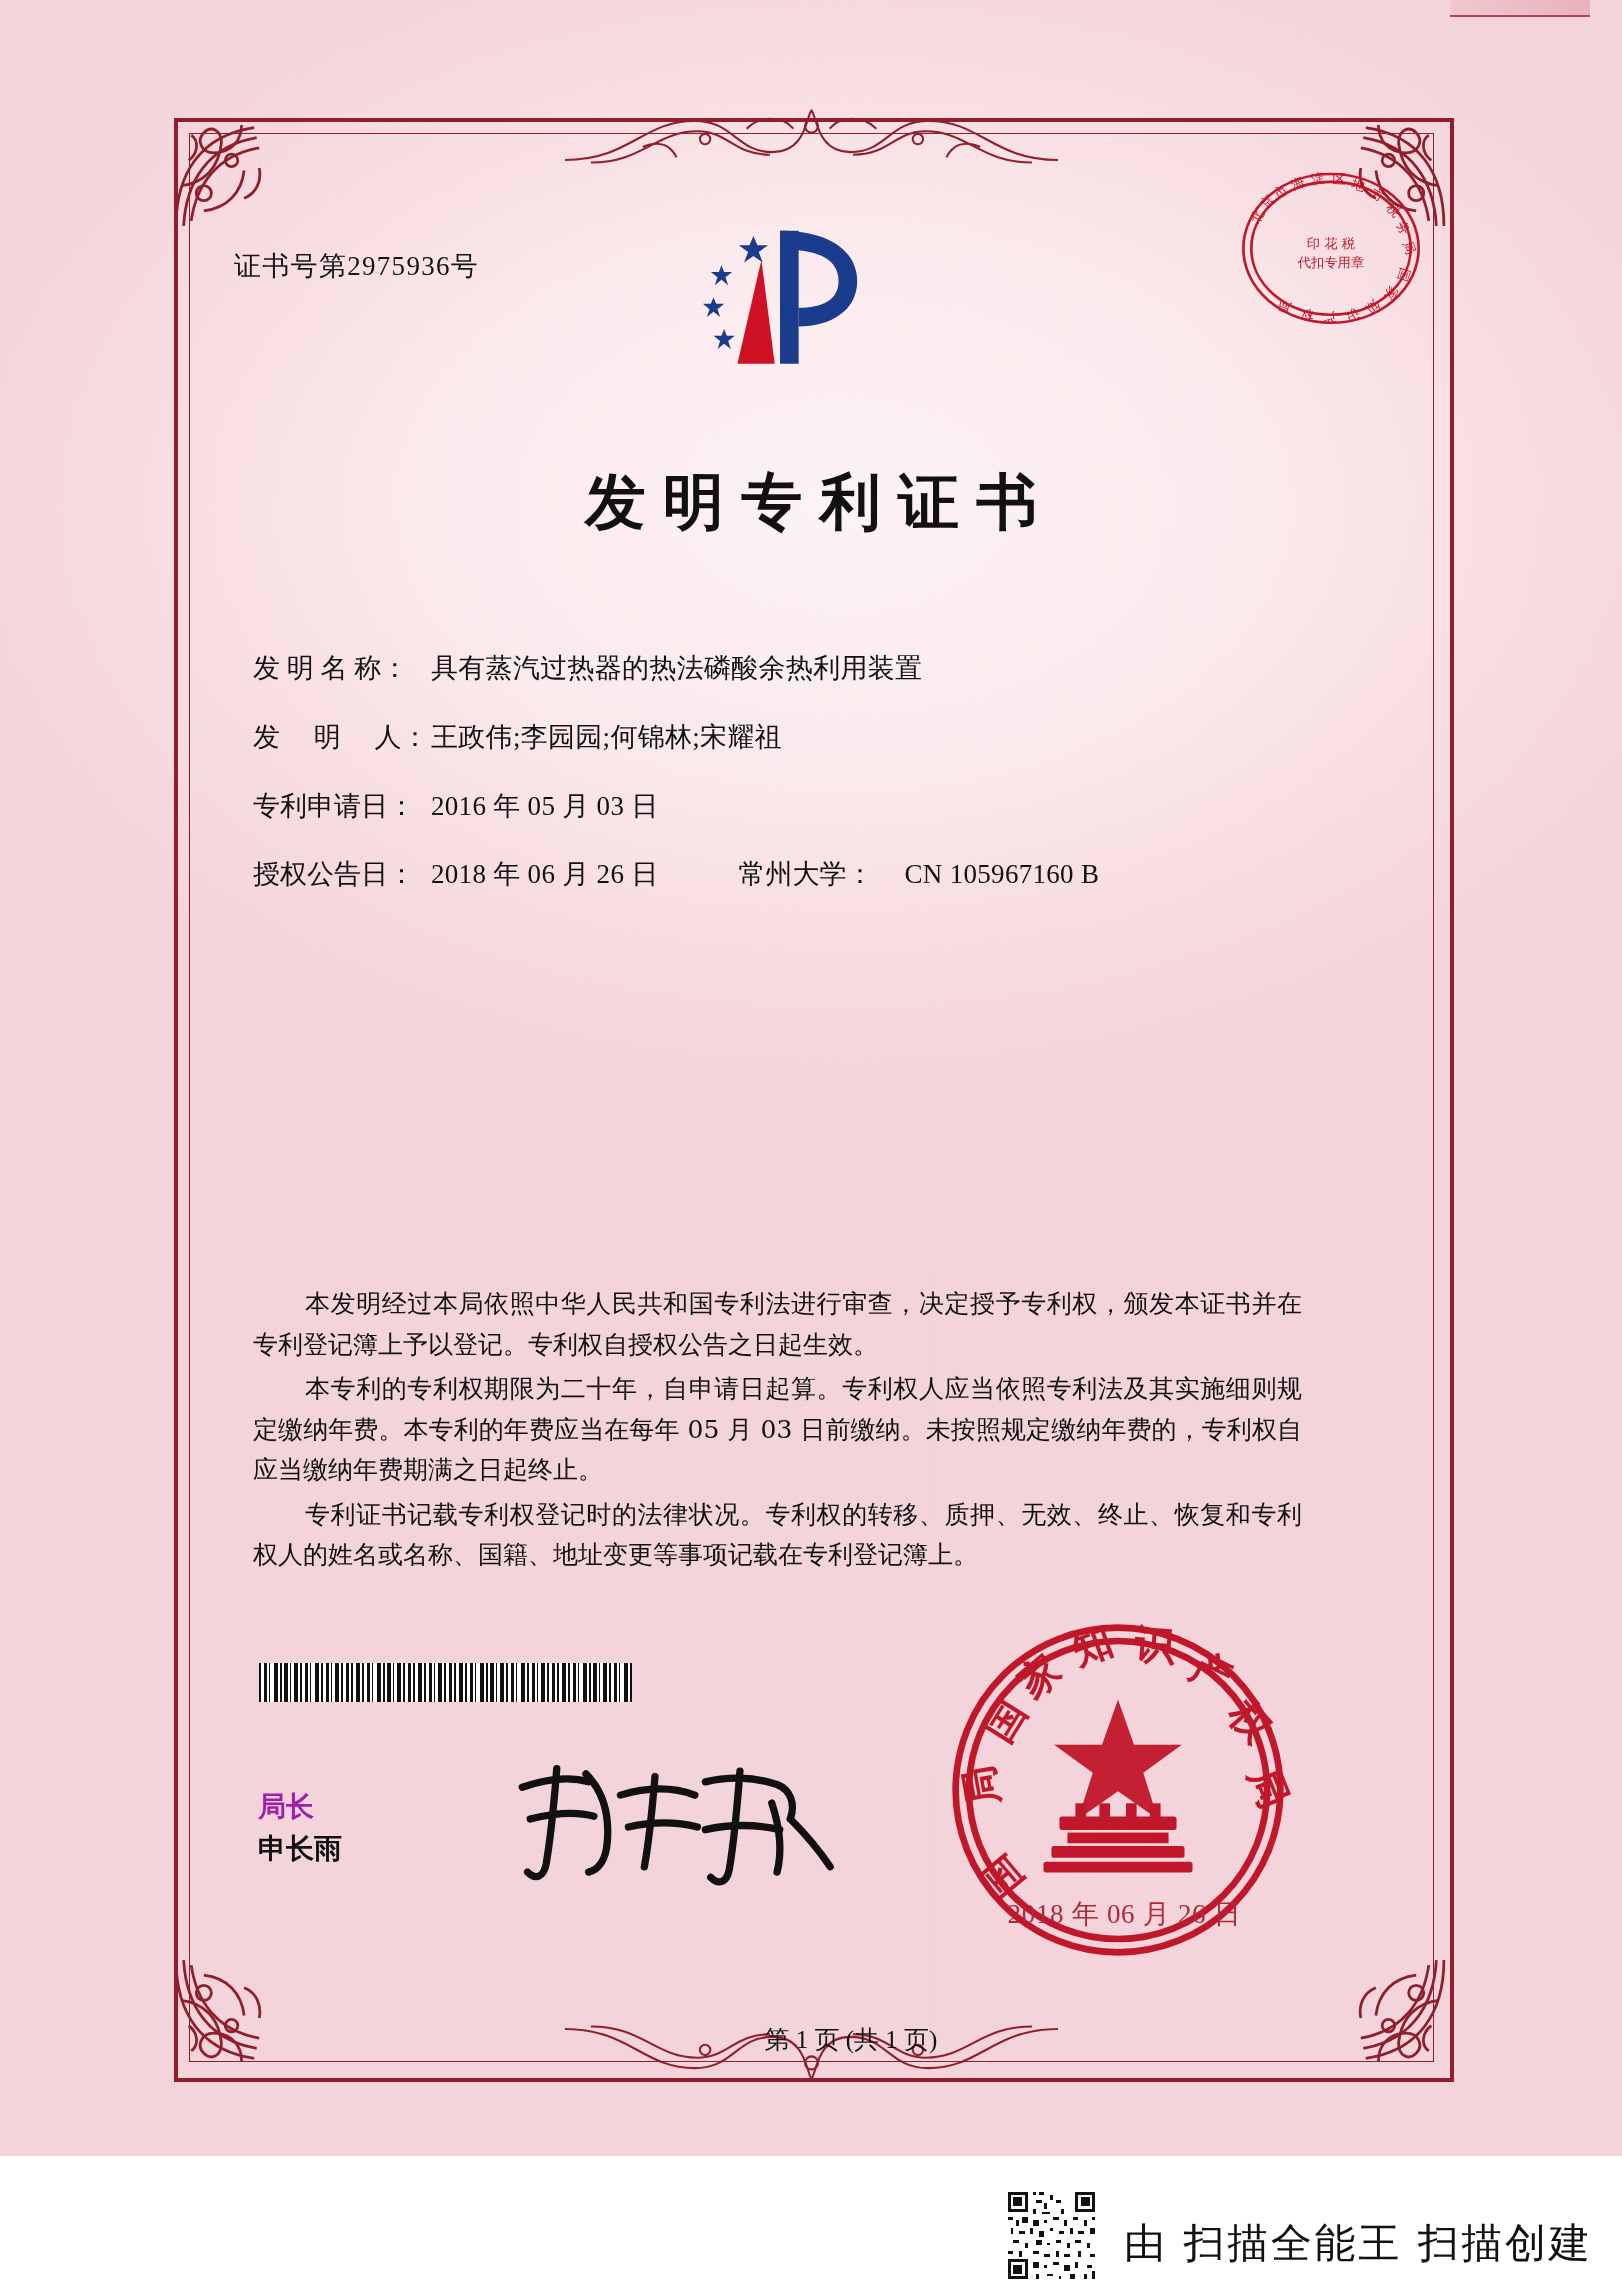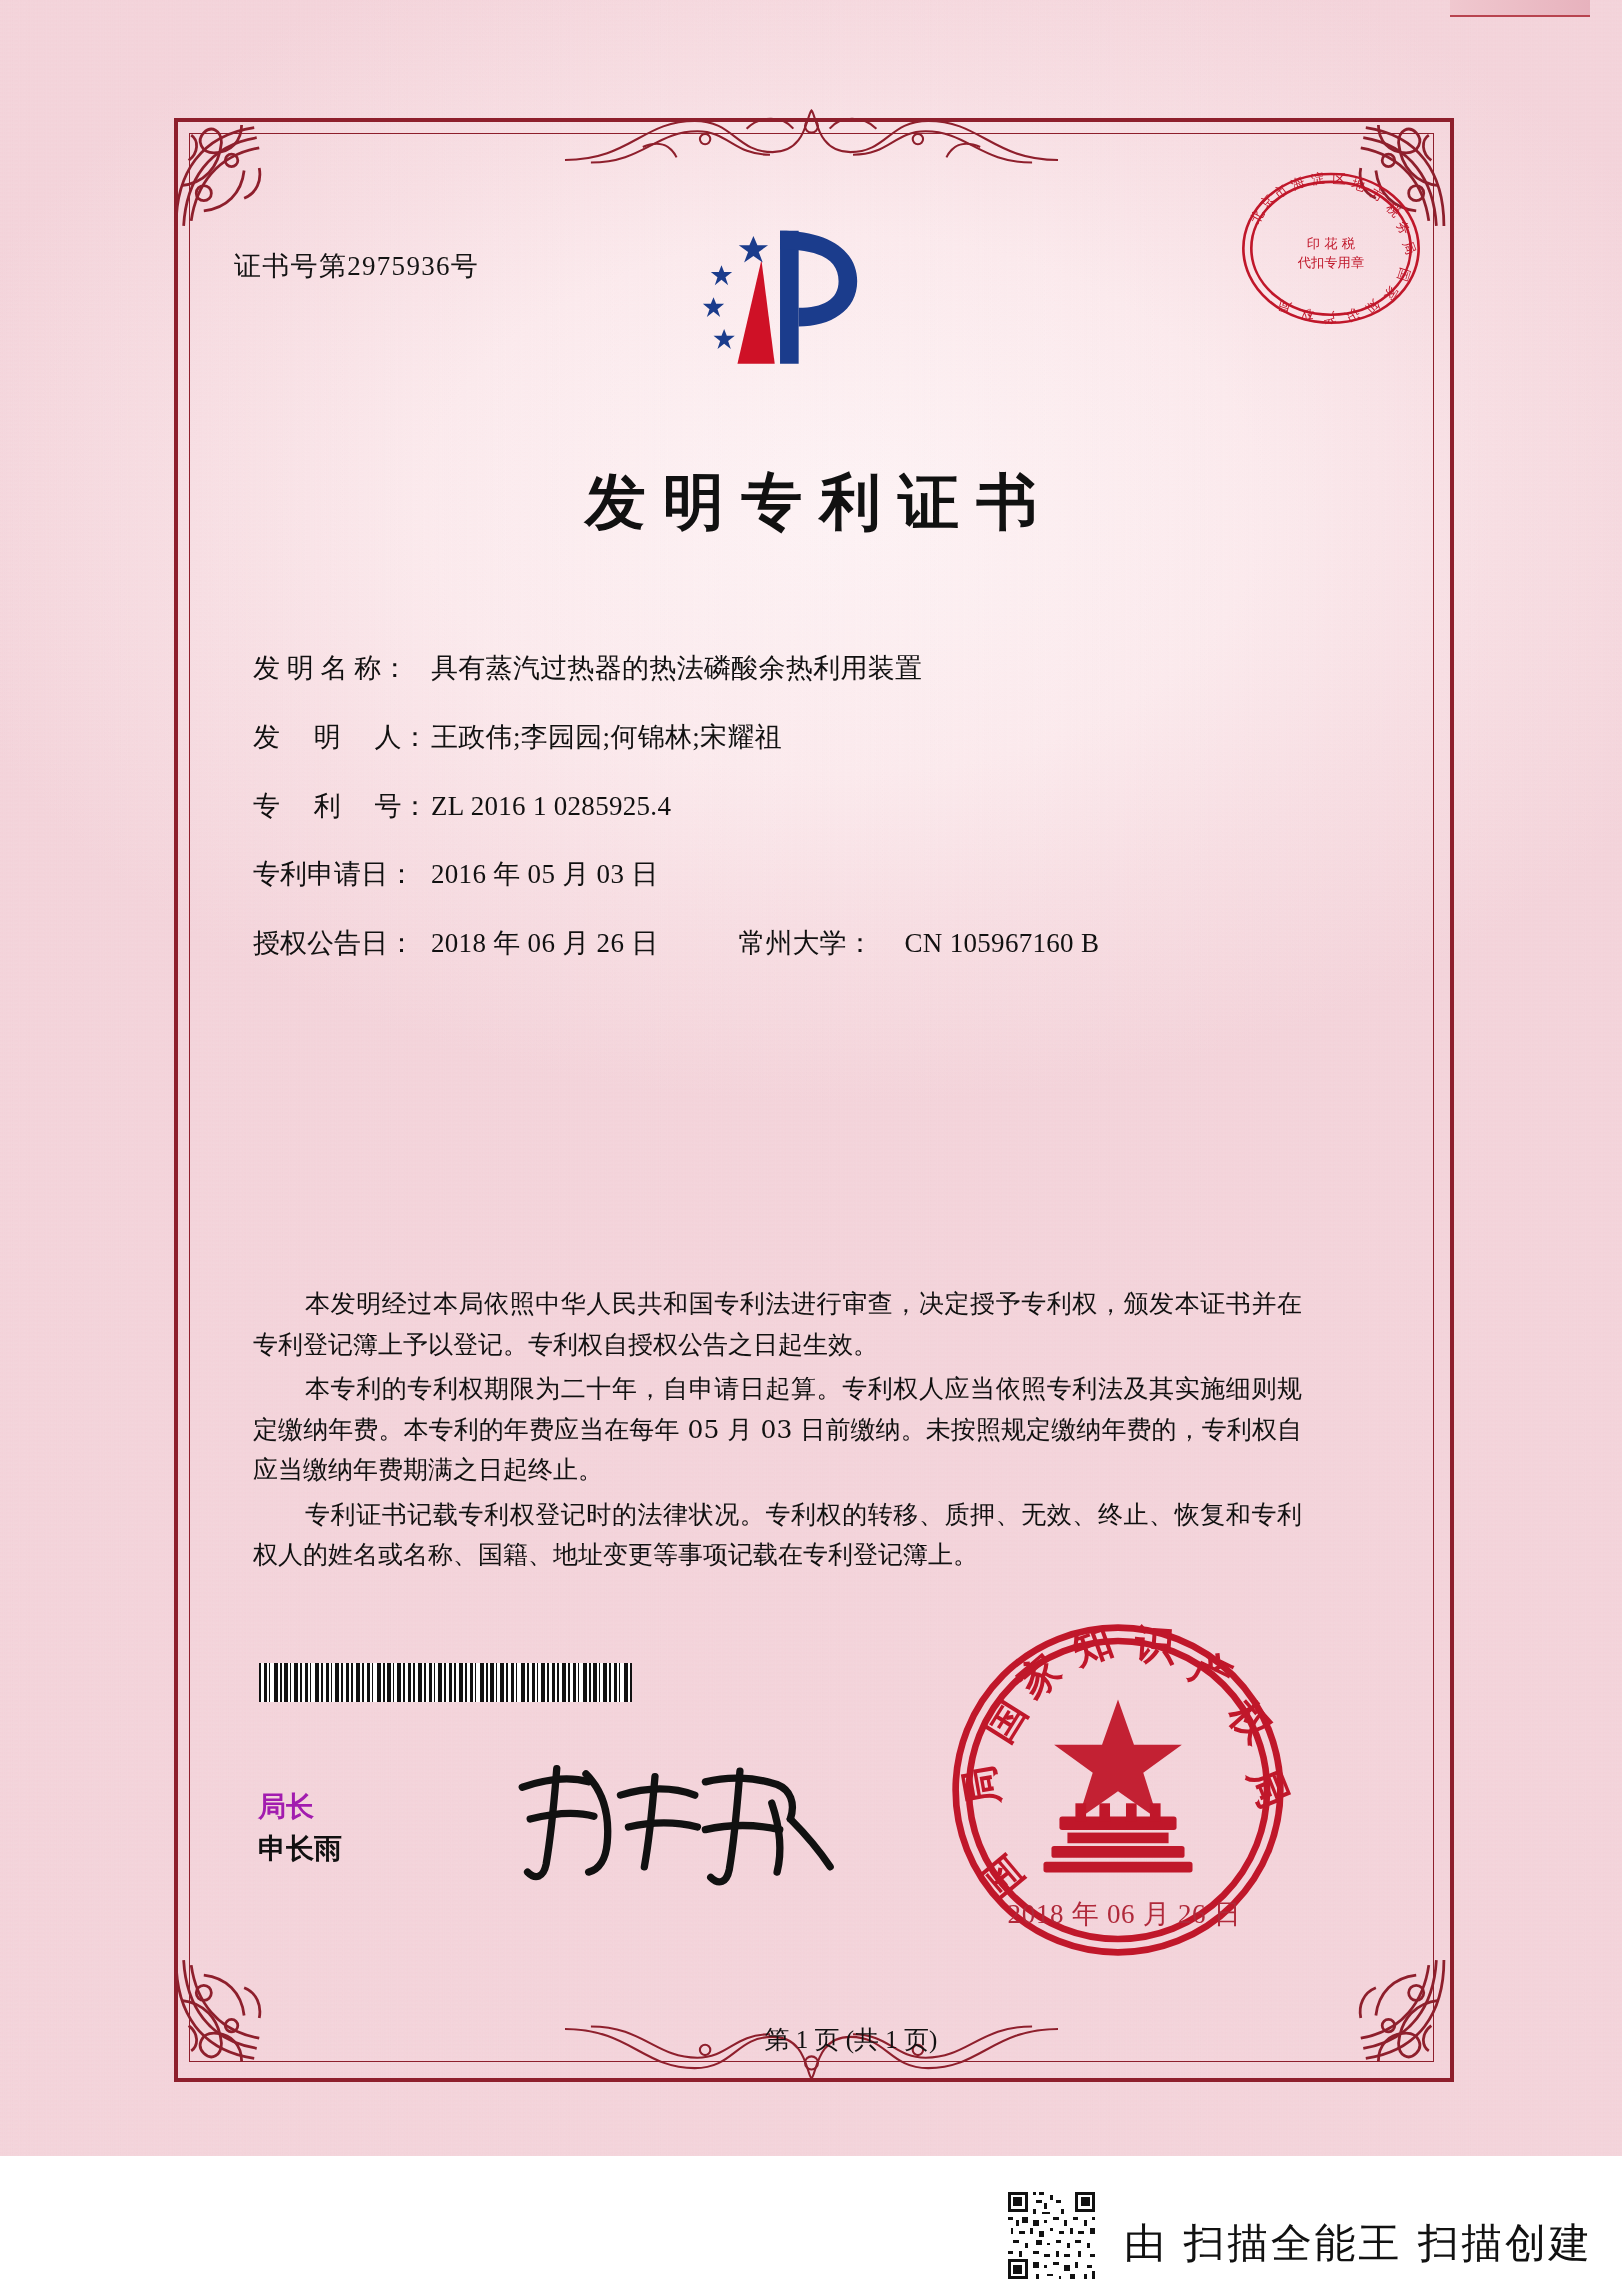--- a/index.html
+++ b/index.html
@@ -316,24 +316,20 @@
   <div class="row">
     <span class="lbl">发 明 名 称：</span>
     <span class="val">具有蒸汽过热器的热法磷酸余热利用装置</span>
   </div>
 
   <div class="row">
     <span class="lbl">发     明     人：</span>
     <span class="val">王政伟;李园园;何锦林;宋耀祖</span>
   </div>
 
-  <div class="row">
-    <span class="lbl">专     利     号：</span>
-    <span class="val">ZL 2016 1 0285925.4</span>
-  </div>
 
   <div class="row">
     <span class="lbl">专利申请日：</span>
     <span class="val">2016 年 05 月 03 日</span>
   </div>
 
 
 
   <div class="row two">
     <span class="lbl">授权公告日：</span>

